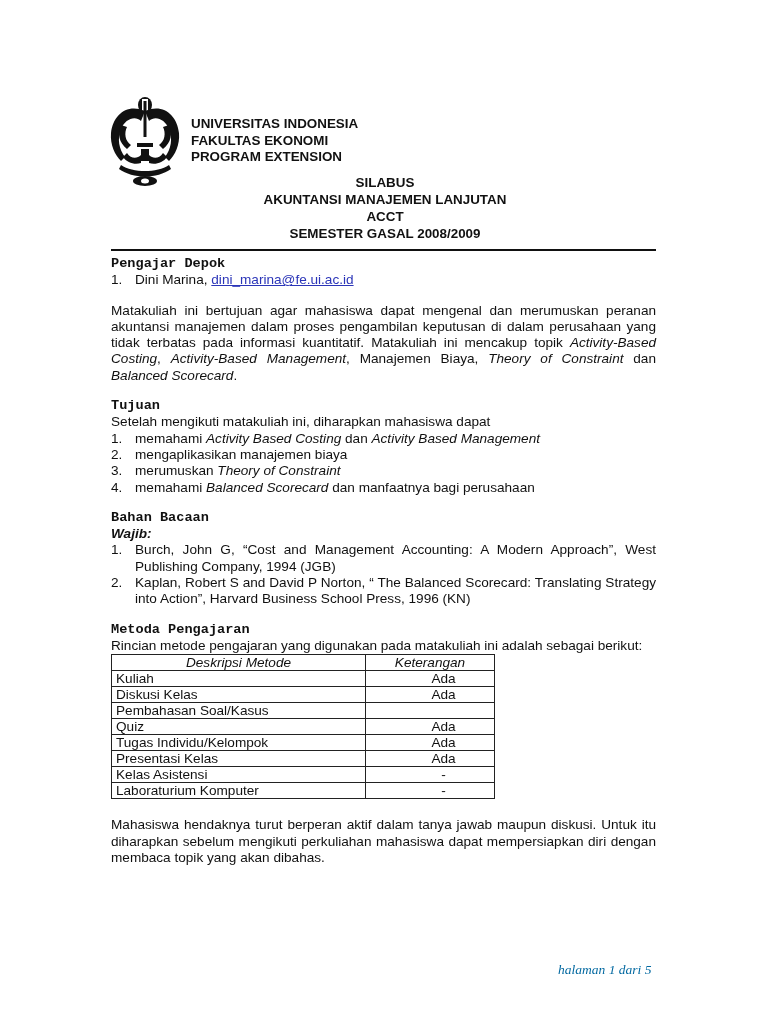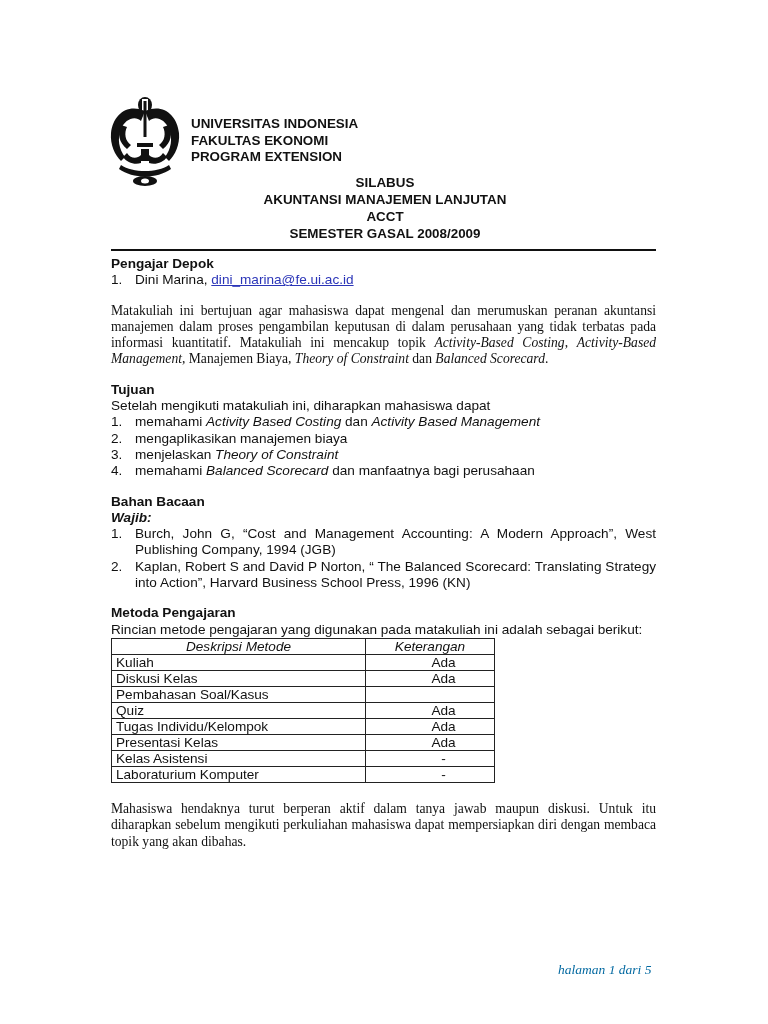--- a/index.html
+++ b/index.html
@@ -6,22 +6,22 @@
   body { width: 768px; height: 1024px; position: relative; overflow: hidden;
          font-family: "Liberation Sans", sans-serif; color: #111; font-size: 13.6px; }
   .page { position: absolute; left: 0; top: 0; width: 768px; height: 1024px; }
   .logo { position: absolute; left: 107px; top: 97px; width: 76px; height: 90px; }
   .inst { position: absolute; left: 191px; top: 116px; font-weight: bold; font-size: 13.4px; line-height: 16.5px; }
   .title-block { position: absolute; left: 230px; width: 310px; top: 174px; text-align: center;
                  font-weight: bold; font-size: 13.4px; line-height: 17px; }
   .rule { position: absolute; left: 111px; top: 249px; width: 545px; height: 0;
           border-top: 2px solid #111; }
   .content { position: absolute; left: 111px; top: 256px; width: 545px; line-height: 16.3px; }
-  .sec-title { font-weight: bold; font-size: 13.6px; }
-  .para { text-align: justify; font-family: Liberation Serif, serif; }
+  .sec-title { font-weight: bold; font-size: 13.6px; font-family: Liberation Mono, monospace; }
+  .para { text-align: justify; }
   .sp { height: 14px; }
   ol.items { margin: 0; padding: 0; list-style: none; }
   ol.items li { display: flex; }
   ol.items li .num { width: 24px; flex: none; }
   ol.items li .txt { flex: 1; text-align: justify; }
   .indent-li { padding-left: 11px; }
   a.email { color: #2b35b8; text-decoration: underline; }
   .subhead { font-weight: bold; font-style: italic; }
   table.methods { border-collapse: collapse; width: 384px; font-size: 13.6px; line-height: 15px; }
   table.methods th, table.methods td { border: 1px solid #222; padding: 0 4px; }
@@ -92,21 +92,21 @@
       <li>
         <span class="num">1.</span>
         <span class="txt"><span>memahami </span><i>Activity Based Costing</i><span> dan </span><i>Activity Based Management</i></span>
       </li>
       <li>
         <span class="num">2.</span>
         <span class="txt"><span>mengaplikasikan manajemen biaya</span></span>
       </li>
       <li>
         <span class="num">3.</span>
-        <span class="txt"><span>menjelaskan </span><i>Theory of Constraint</i></span>
+        <span class="txt"><span>merumuskan </span><i>Theory of Constraint</i></span>
       </li>
       <li>
         <span class="num">4.</span>
         <span class="txt"><span>memahami </span><i>Balanced Scorecard</i><span> dan manfaatnya bagi perusahaan</span></span>
       </li>
     </ol>
 
     <div class="sp"></div>
 
     <div class="sec-title">Bahan Bacaan</div>

